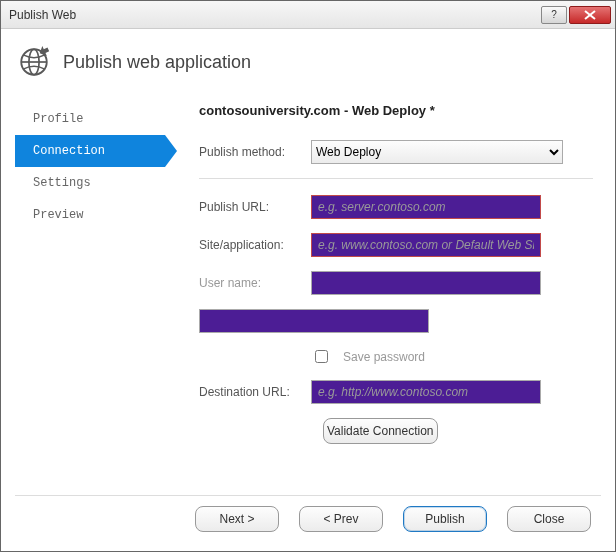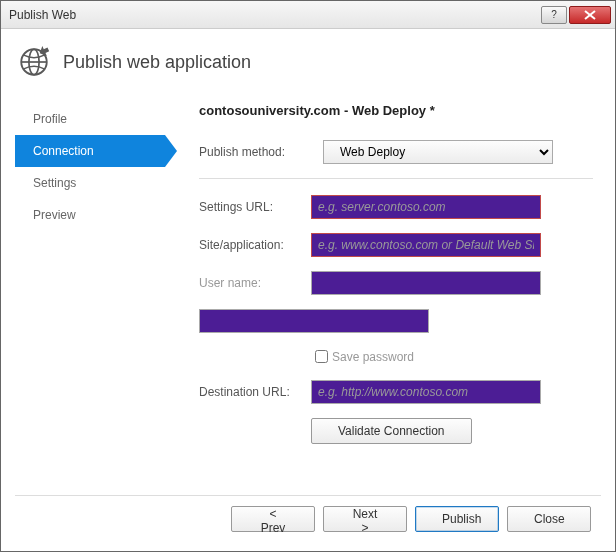--- a/index.html
+++ b/index.html
@@ -72,20 +72,21 @@
     color: #444;
   }
   .main {
     flex: 1;
     display: flex;
     margin-top: 8px;
   }
   .sidebar {
     width: 150px;
     padding-top: 6px;
+    font-family: Liberation Mono, monospace;
   }
   .side-item {
     height: 32px;
     display: flex;
     align-items: center;
     padding-left: 18px;
     color: #666;
     cursor: pointer;
     position: relative;
   }
@@ -119,27 +120,26 @@
     margin-bottom: 14px;
   }
   .row .label {
     width: 112px;
     color: #555;
     font-size: 12px;
   }
   .row .label.muted { color: #999; }
   .row .control { flex: 1; }
   select.pm {
-    width: 230px;
+    width: 252px;
     height: 24px;
     border: 1px solid #aaa;
     background: linear-gradient(#fdfdfd,#ececec);
-    padding: 0 12px;
-    font-size: 12px;
-    margin-left: 12px;
+    padding: 0 0;
+    font-size: 12px;
   }
   input.text {
     width: 230px;
     height: 24px;
     border: 1px solid #aaa;
     padding: 2px 6px;
     font-size: 12px;
     font-style: italic;
     color: #888;
     background: #4c1d95;
@@ -147,38 +147,39 @@
   input.text.req { border: 1px solid #c24a4a; }
   input.text::placeholder { color: #999; font-style: italic; }
   .divider {
     border: none;
     border-top: 1px solid #ddd;
     margin: 6px 0 16px 0;
   }
   .checkbox-row {
     display: flex;
     align-items: center;
-    gap: 1px;
+    gap: 12px;
     margin-left: 112px;
     margin-bottom: 14px;
     color: #999;
   }
   .validate-row {
     margin-left: 112px;
     margin-top: 6px;
   }
   button.btn {
     height: 26px;
     border: 1px solid #999;
     background: linear-gradient(#fdfdfd,#ececec);
-    padding: 0 26px;
+    padding: 0 3px;
     font-size: 12px;
     color: #333;
-    border-radius: 2px;
+    border-radius: 8px;
     cursor: pointer;
+    margin-left: 12px;
   }
   button.btn.default {
     border: 1px solid #1f79c4;
     box-shadow: 0 0 0 1px rgba(31,121,196,0.25) inset;
   }
   .footer {
     height: 46px;
     border-top: 1px solid #ddd;
     display: flex;
     align-items: center;
@@ -247,21 +248,21 @@
           <div class="control">
             <select class="pm">
               <option>Web Deploy</option>
             </select>
           </div>
         </div>
 
         <hr class="divider">
 
         <div class="row">
-          <div class="label">Settings URL:</div>
+          <div class="label">Publish URL:</div>
           <div class="control">
             <input class="text req" type="text" placeholder="e.g. server.contoso.com" style="">
           </div>
         </div>
 
         <div class="row">
           <div class="label">Site/application:</div>
           <div class="control">
             <input class="text req" type="text" placeholder="e.g. www.contoso.com or Default Web Site/MyApp" style="">
           </div>
@@ -296,24 +297,24 @@
           <button class="btn">
             <span>Validate Connection</span>
           </button>
         </div>
       </div>
 
     </div>
 
     <div class="footer">
       <button class="btn">
-        <span>&lt; Prev</span>
+        <span>Next &gt;</span>
       </button>
       <button class="btn">
-        <span>Next &gt;</span>
+        <span>&lt; Prev</span>
       </button>
       <button class="btn default">
         <span>Publish</span>
       </button>
       <button class="btn">
         <span>Close</span>
       </button>
     </div>
 
   </div>

